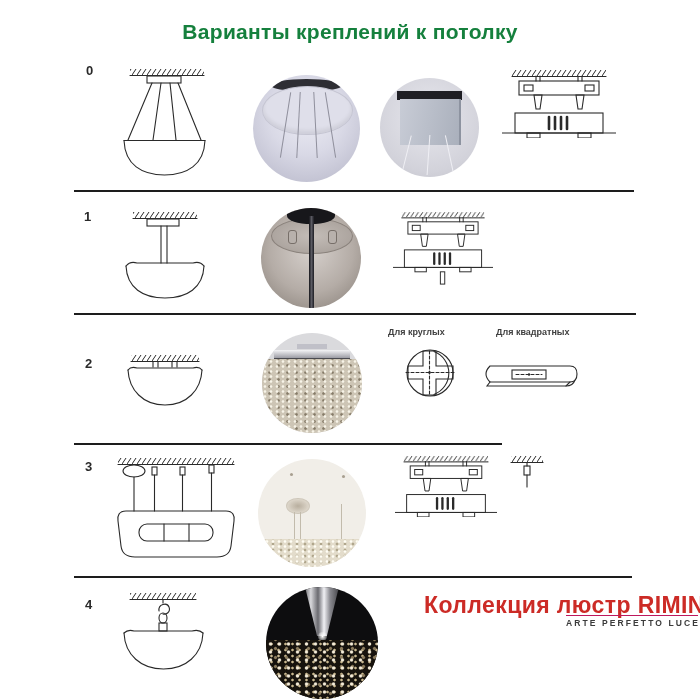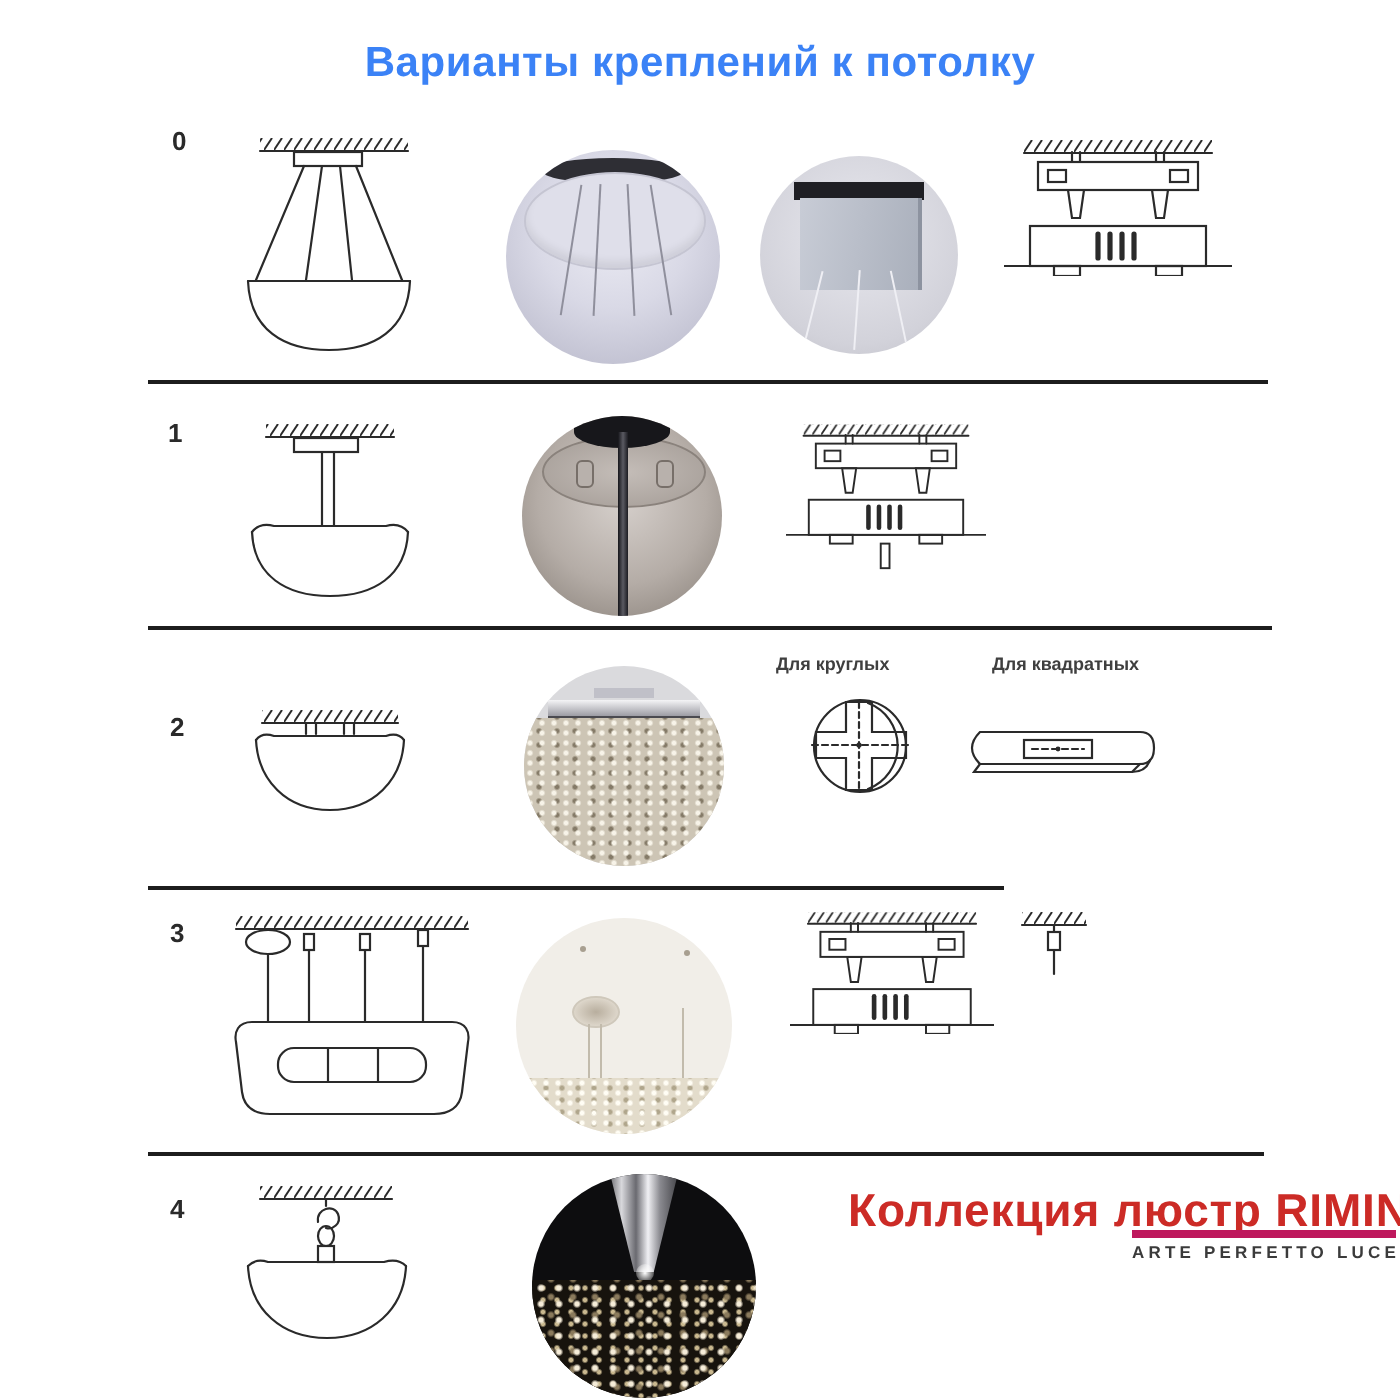--- a/index.html
+++ b/index.html
@@ -1,18 +1,18 @@
 <!DOCTYPE html>
 <html style="--accent-red: #cc2b26; --flag-green: #1f9a52; --flag-white: #ffffff; --flag-red: #dd2c27; --line-dark: #1d1d1d;"><head>
 <meta charset="utf-8">
 <style>
   html,body{margin:0;padding:0;}
   body{width:700px;height:700px;background:#fff;font-family:"Liberation Sans",sans-serif;position:relative;overflow:hidden;}
   .abs{position:absolute;}
-  .page-title{left:0;right:0;top:20px;text-align:center;font-size:21px;font-weight:600;letter-spacing:.3px;color:#3b82f6;}
+  .page-title{left:0;right:0;top:20px;text-align:center;font-size:21px;font-weight:600;letter-spacing:.3px;color:#15803d;}
   .row-num{font-size:13px;font-weight:700;color:#2a2a2a;}
   .sep{height:2px;background:var(--line-dark,#222);}
   
   svg.draw *{stroke:#2a2a2a;fill:none;stroke-width:1.1;stroke-linecap:round;}
   svg.draw .fill-hatch{fill:url(#hatch);stroke:none;}
   svg.draw .thick{stroke-width:2.6;}
   svg.draw .dash{stroke-dasharray:3 2;}
   svg.draw .dot{fill:#2a2a2a;stroke:none;}
   
   .photo{position:absolute;border-radius:50%;overflow:hidden;}
@@ -50,21 +50,21 @@
   .logo{left:566px;top:612px;width:132px;}
   .logo-top{display:flex;align-items:flex-end;}
   .logo-apl{font-family:"Liberation Serif",serif;font-size:54px;font-weight:700;letter-spacing:-5px;line-height:.88;color:#202026;}
   .logo-right{display:flex;flex-direction:column;align-items:flex-start;margin-left:1px;padding-bottom:1px;}
   .logo-led{font-size:16px;font-weight:800;letter-spacing:1px;line-height:16px;color:#fff;-webkit-text-stroke:1.2px #17171c;text-shadow:0 0 1px #17171c;}
   .flag{margin-top:1px;width:40px;height:8px;border:1px solid #2a2a2a;display:flex;}
   .flag span{flex:1;}
   .flag .g{background:var(--flag-green,#1f9a52);}
   .flag .w{background:var(--flag-white,#fff);}
   .flag .r{background:var(--flag-red,#dd2c27);}
-  .logo-rule{border-top:4px solid #be185d;margin-top:3px;padding-top:2px;}
+  .logo-rule{border-top:1px solid #be185d;margin-top:3px;padding-top:2px;}
   .tagline{font-size:8.5px;font-weight:700;letter-spacing:2.1px;color:#3b3b3b;white-space:nowrap;}
 </style>
 </head>
 <body>
 
 <svg width="0" height="0" style="position:absolute" aria-hidden="true">
   <defs>
     <pattern id="hatch" width="5" height="6" patternUnits="userSpaceOnUse">
       <path d="M0,6 L4,0" stroke="#2a2a2a" stroke-width="1" fill="none"></path>
     </pattern>

